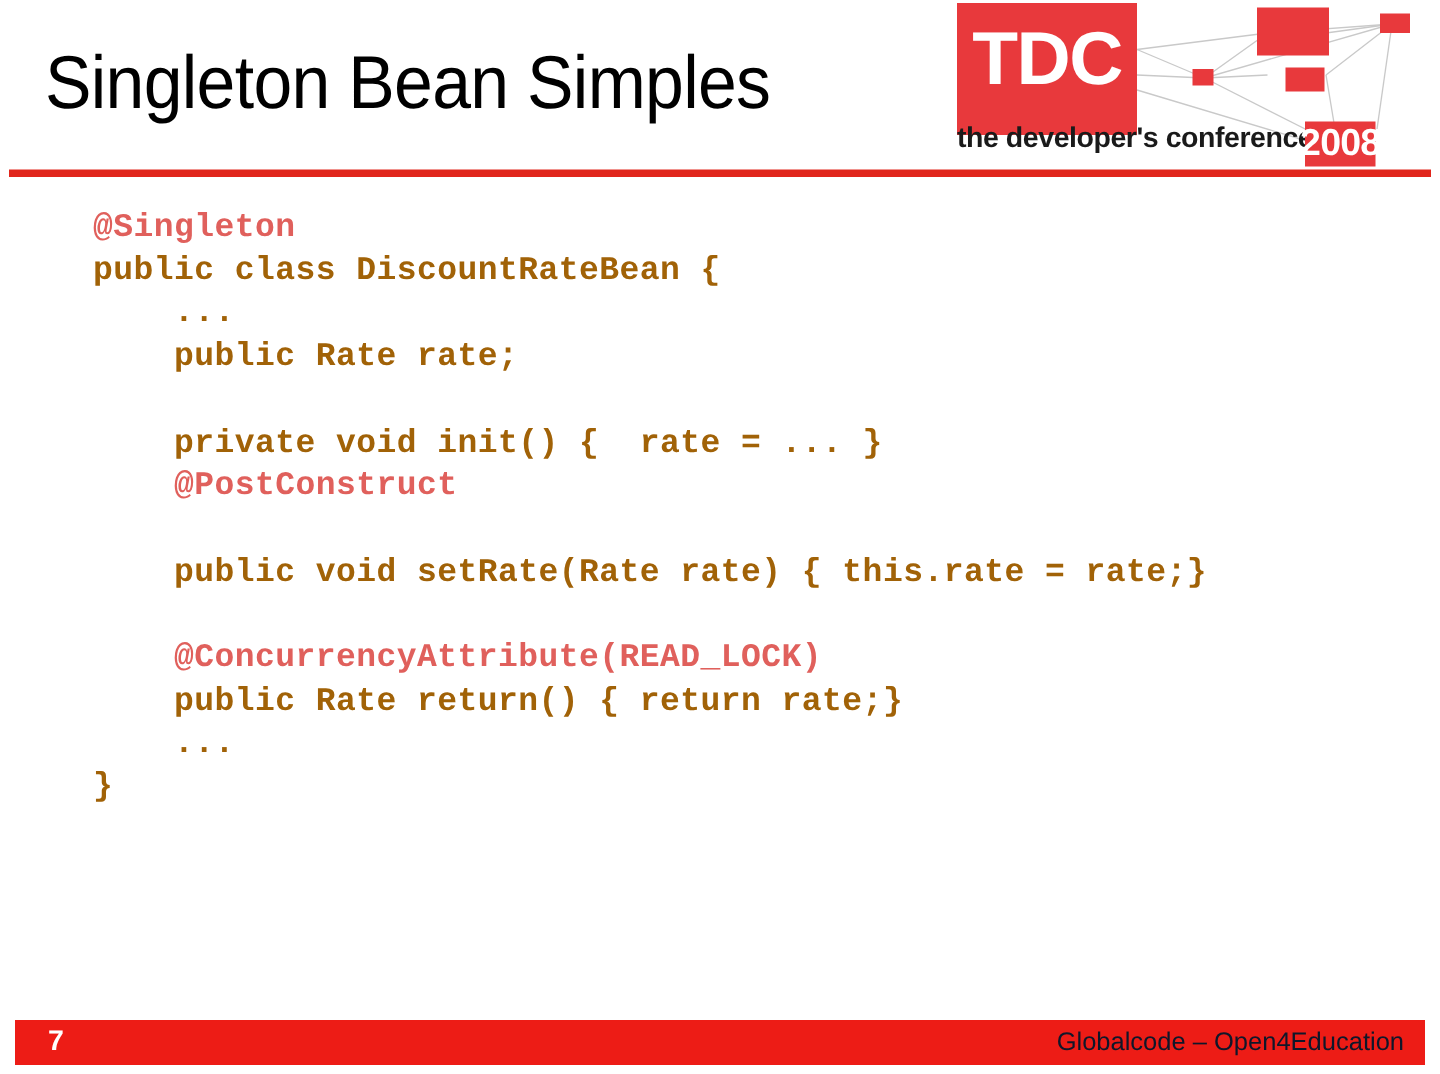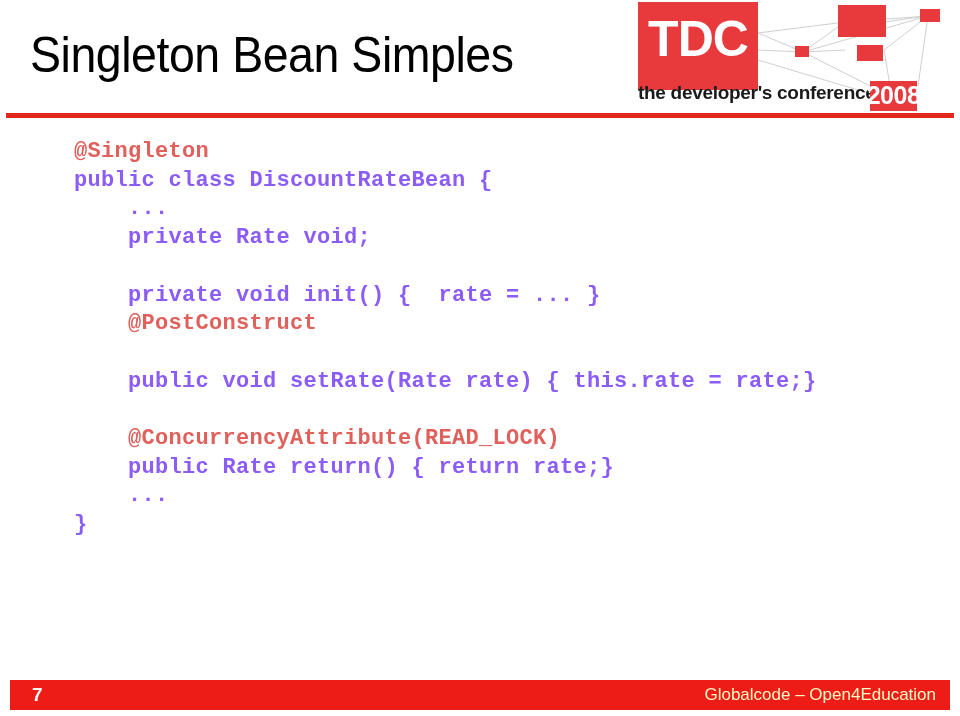--- a/index.html
+++ b/index.html
@@ -116,28 +116,27 @@
     line-height: 1;
     padding-bottom: 2px;
   }
 
   
   .code-area {
     position: absolute;
     left: 62px;
     top: 138px;
     width: 860px;
-    margin-left: 12px;
   }
   .code-line {
     font-family: "Liberation Mono", "DejaVu Sans Mono", monospace;
     font-size: 22px;
     font-weight: 700;
     line-height: 28.7px;
-    color: #8b5cf6;
+    color: #a16207;
     white-space: pre;
     letter-spacing: 0.3px;
   }
   .code-line.ann {
     color: #e0605c;
   }
   .code-line.blank {
     color: transparent;
   }
 
@@ -165,21 +164,21 @@
   .footer-credit {
     position: absolute;
     right: 14px;
     top: 0;
     height: 30px;
     display: flex;
     align-items: center;
     font-family: "Liberation Sans Narrow", "Liberation Sans", sans-serif;
     font-size: 17px;
     font-weight: 400;
-    color: #fef9c3;
+    color: #0f172a;
     white-space: nowrap;
   }
 </style>
 </head>
 <body>
 
 <div id="slide">
 
   <div class="slide-title">Singleton Bean Simples</div>
 
@@ -219,21 +218,21 @@
       <span>2008</span>
     </div>
   </div>
 
   <div class="header-rule"></div>
 
   <div class="code-area">
     <div class="code-line ann">@Singleton</div>
     <div class="code-line">public class DiscountRateBean {</div>
     <div class="code-line">    ...</div>
-    <div class="code-line">    private Rate void;</div>
+    <div class="code-line">    public Rate rate;</div>
     <div class="code-line blank"> </div>
     <div class="code-line">    private void init() {  rate = ... }</div>
     <div class="code-line ann">    @PostConstruct</div>
     <div class="code-line blank"> </div>
     <div class="code-line">    public void setRate(Rate rate) { this.rate = rate;}</div>
     <div class="code-line blank"> </div>
     <div class="code-line ann">    @ConcurrencyAttribute(READ_LOCK)</div>
     <div class="code-line">    public Rate return() { return rate;}</div>
     <div class="code-line">    ...</div>
     <div class="code-line">}</div>

